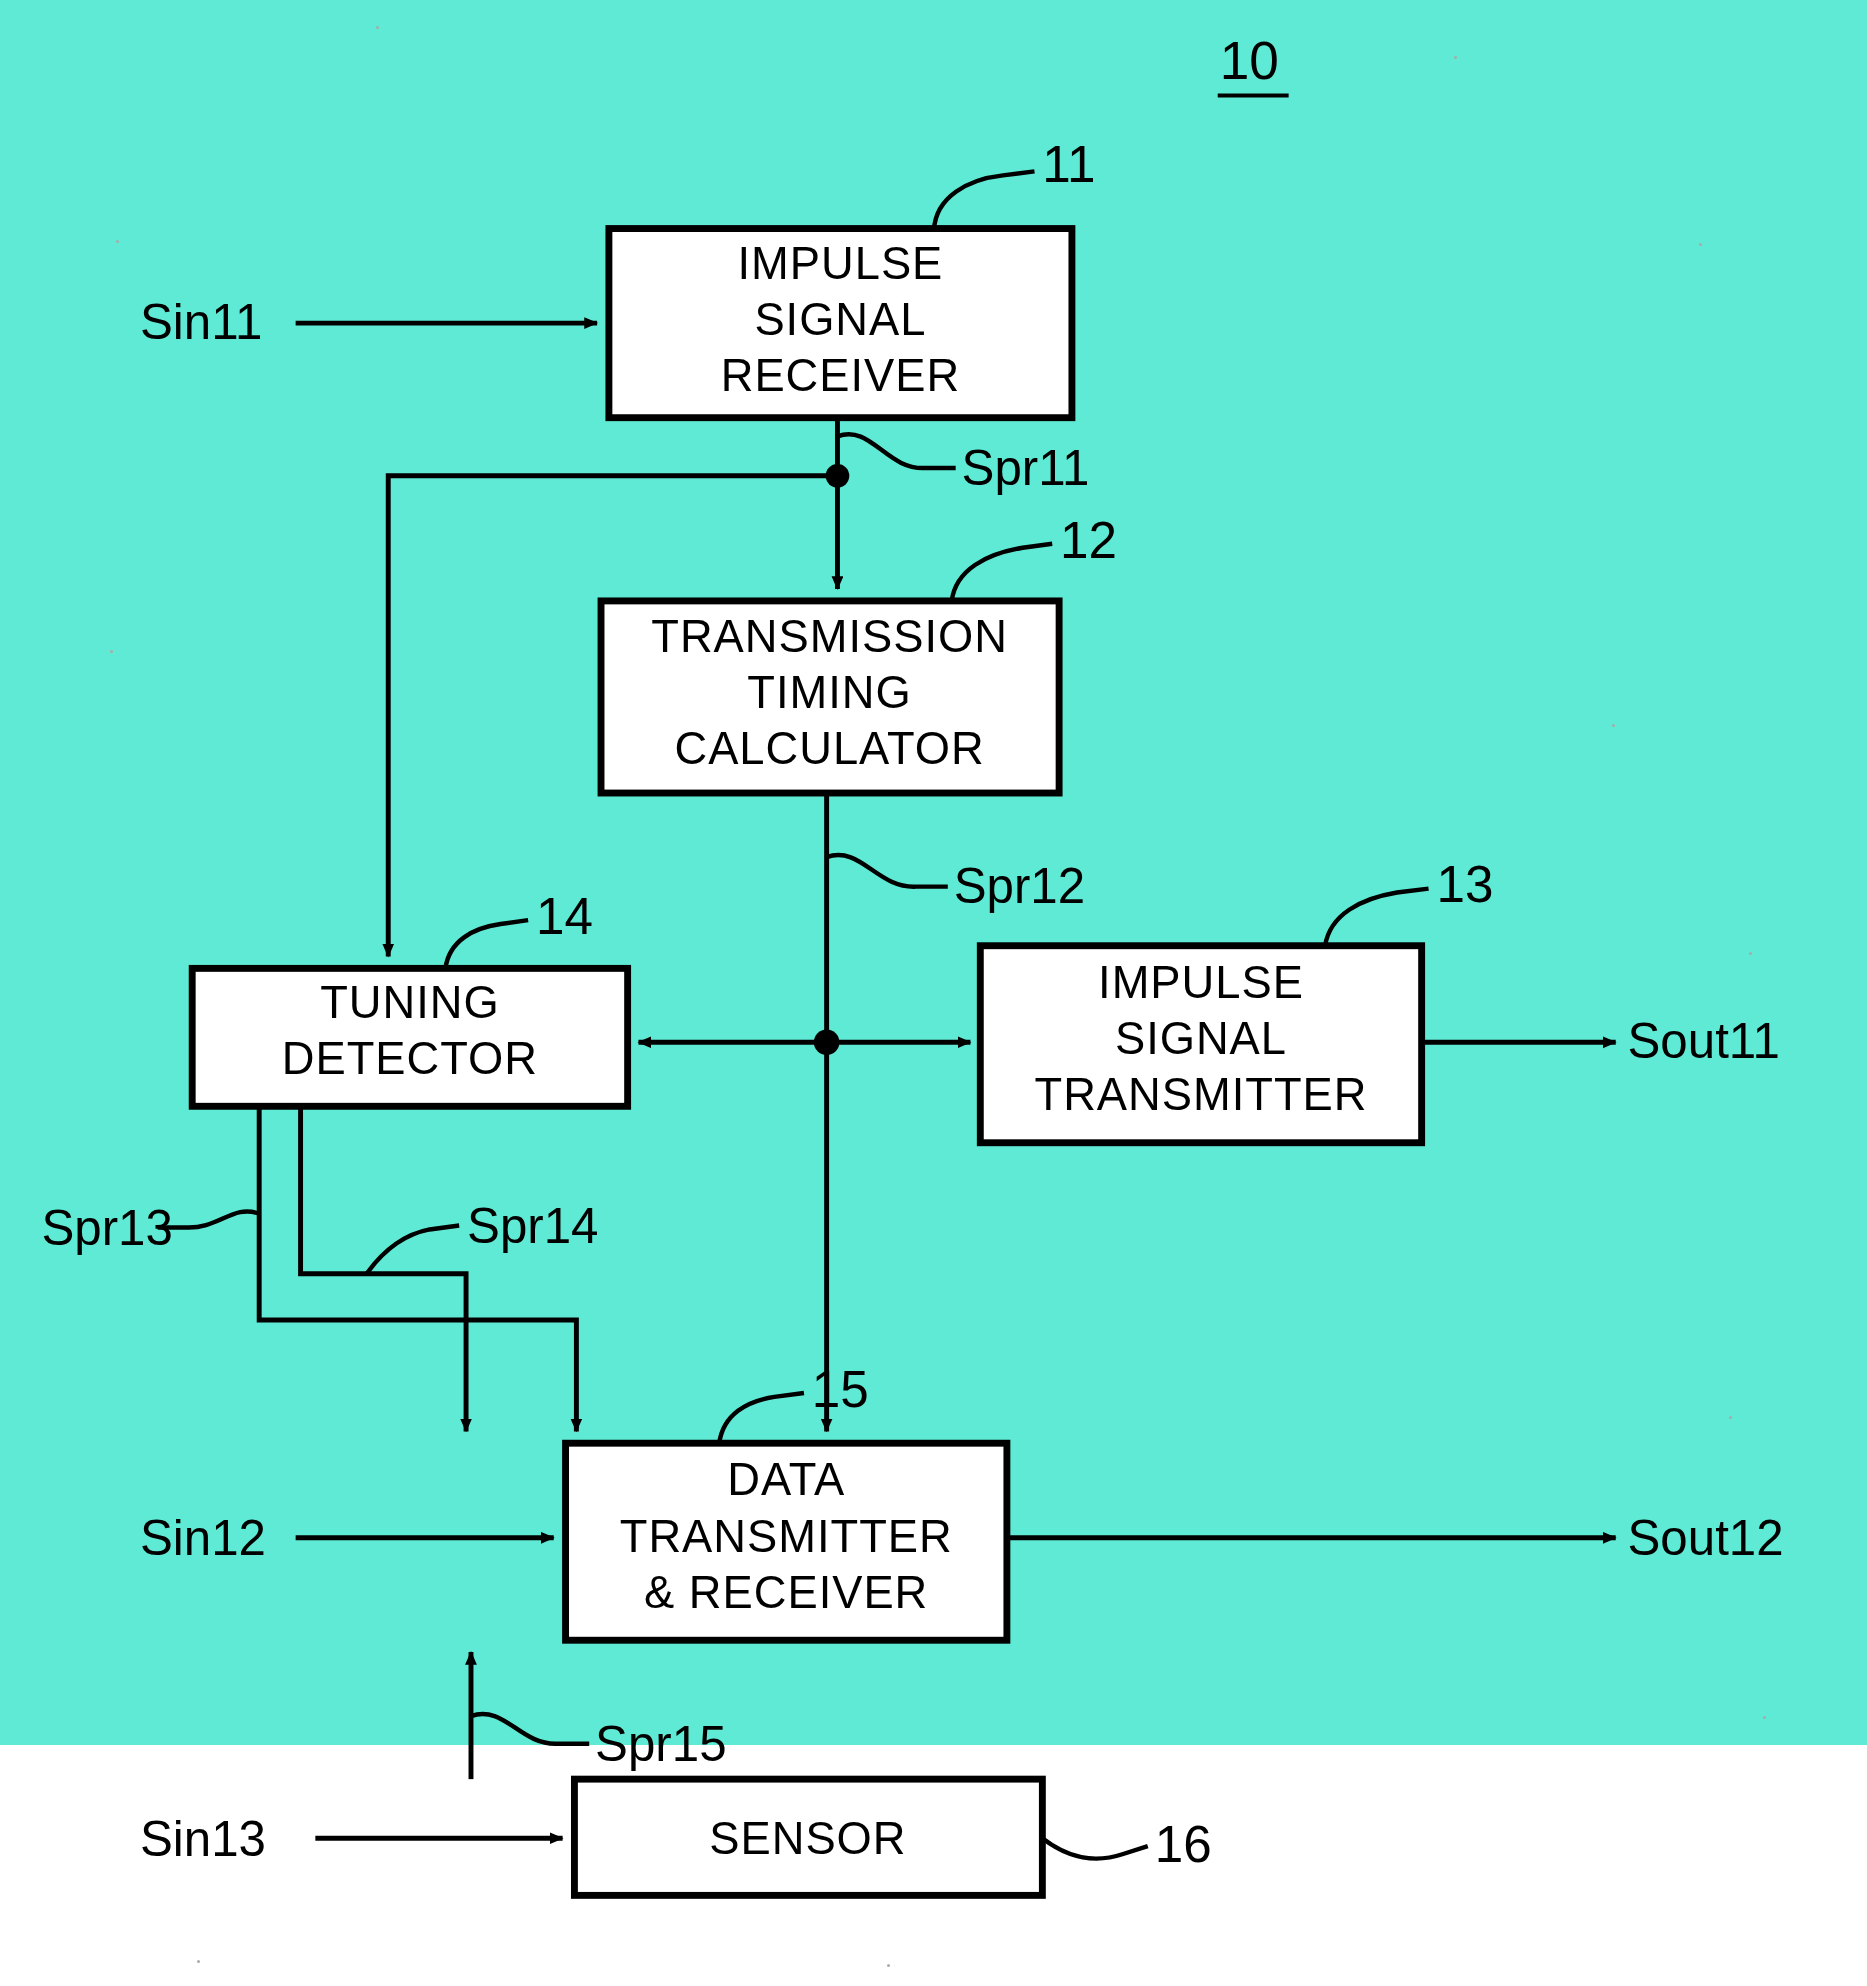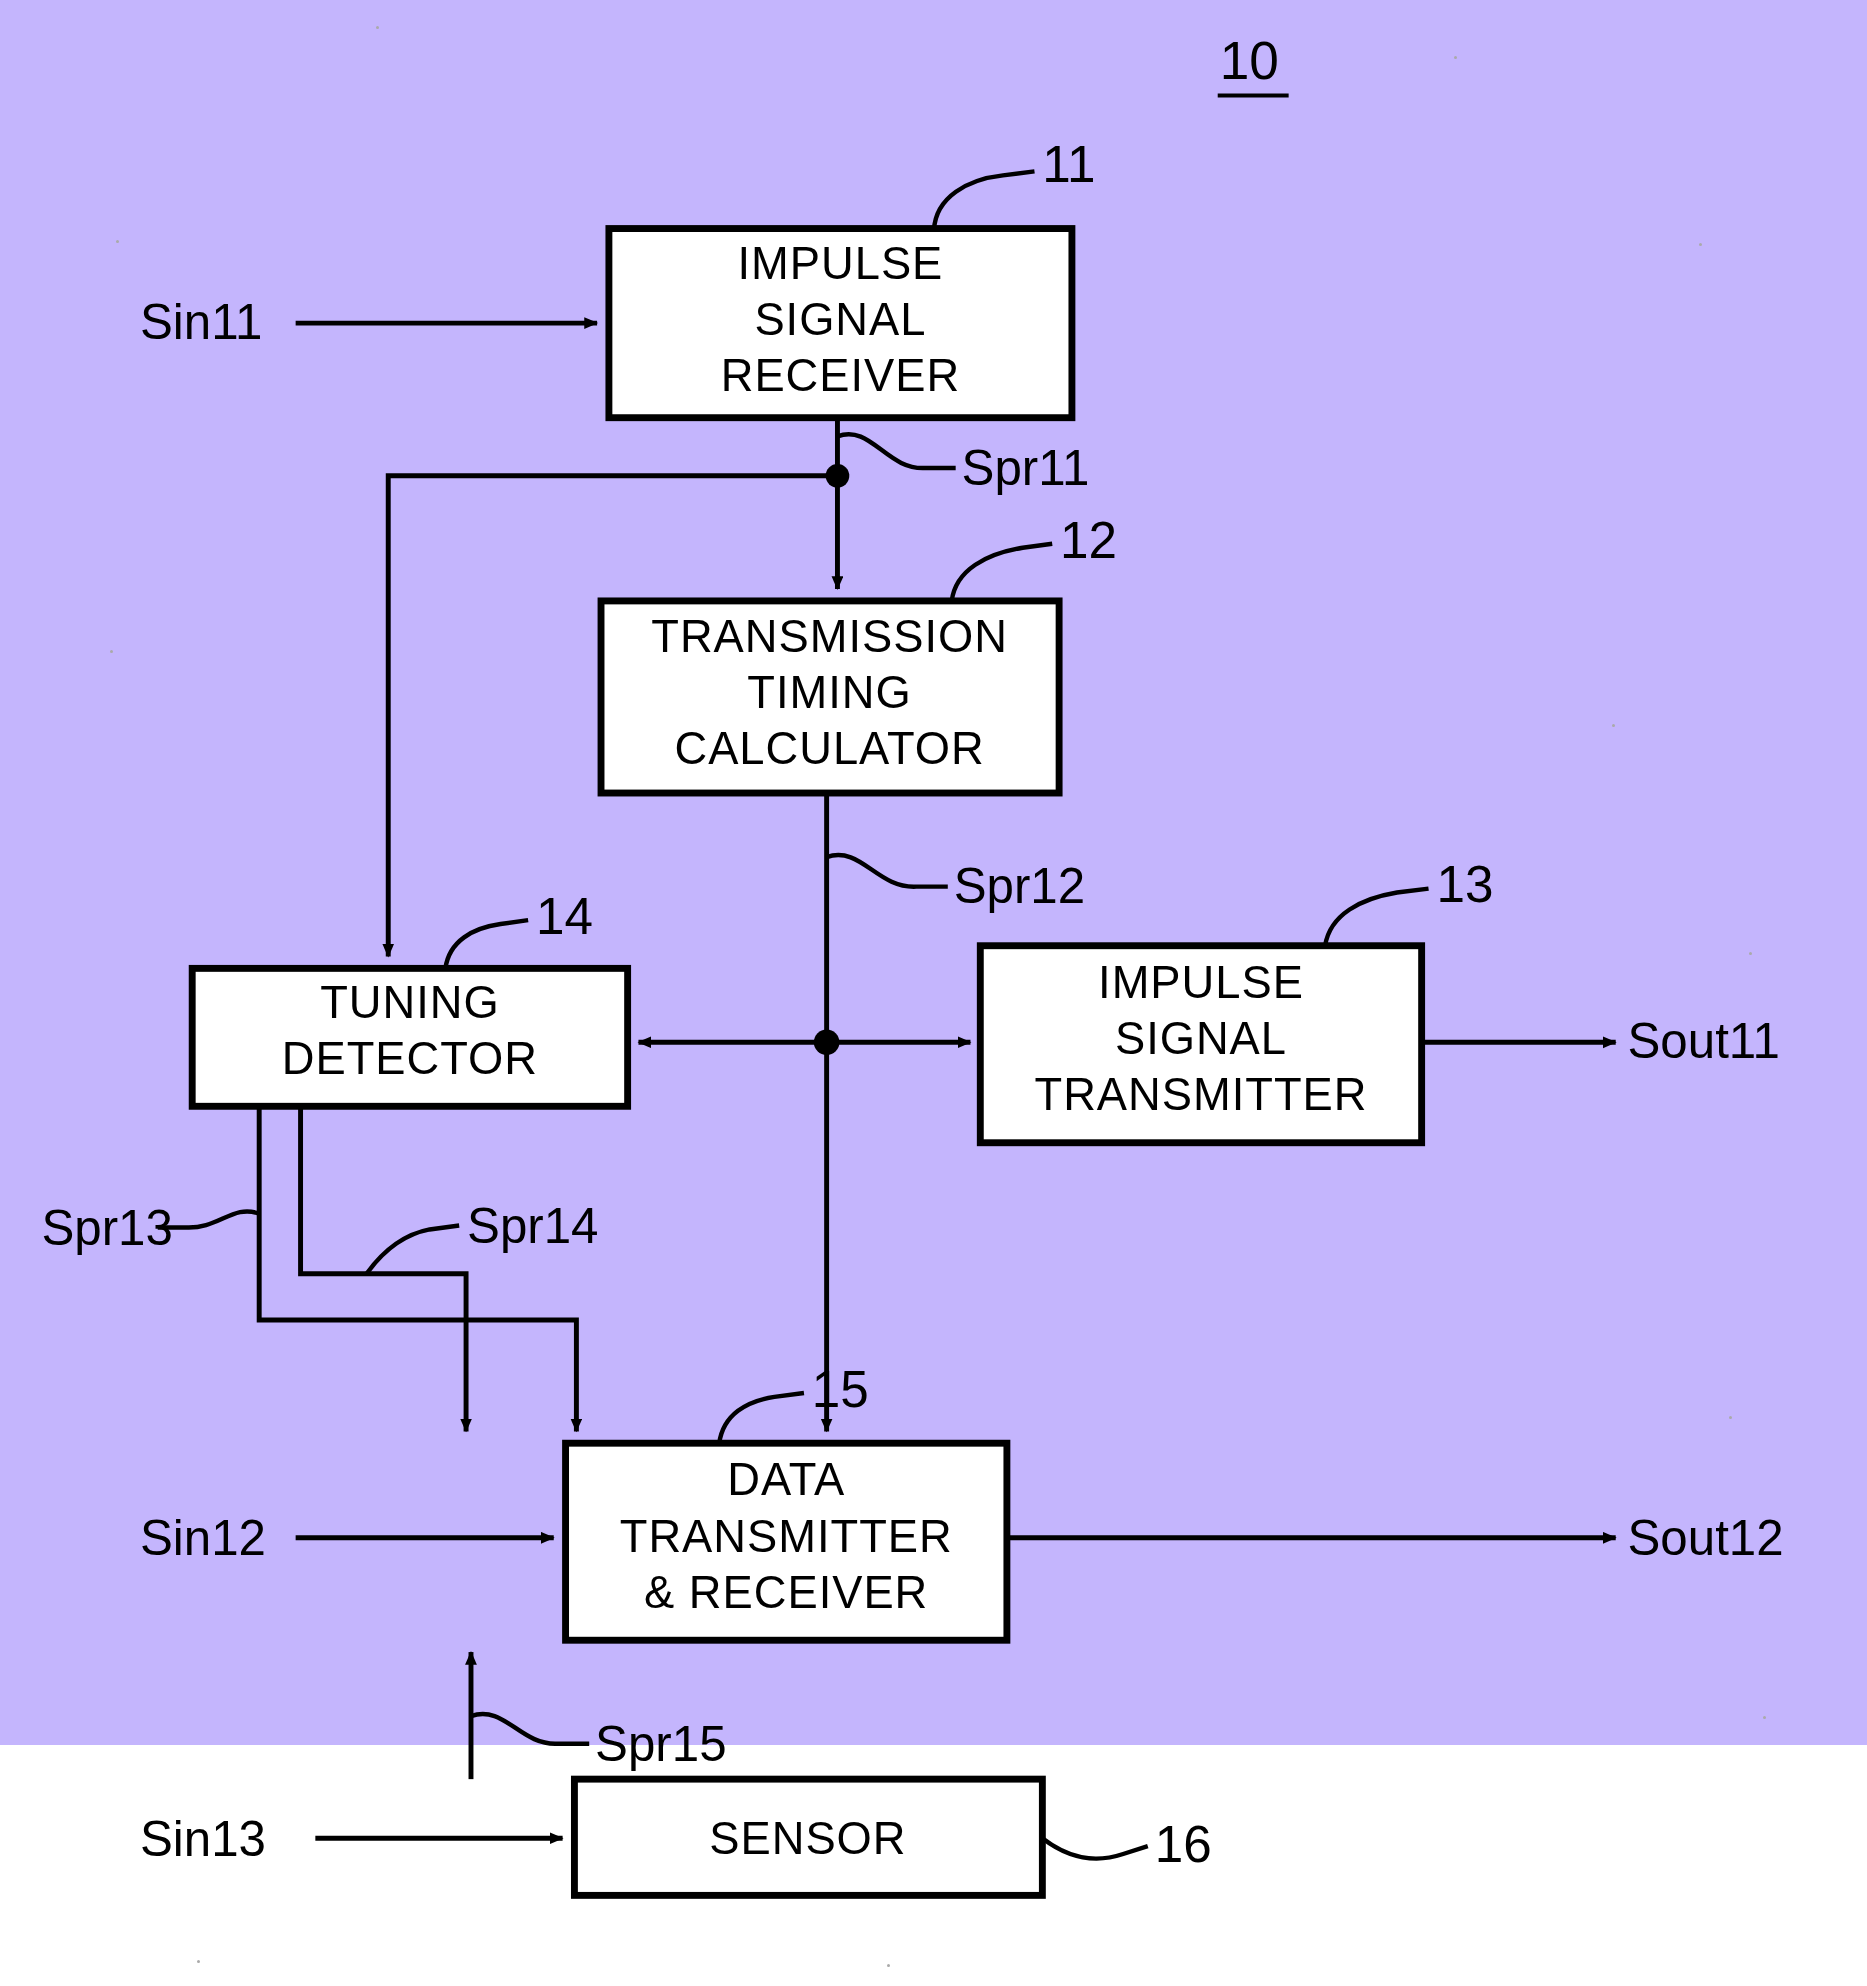--- a/index.html
+++ b/index.html
@@ -1,18 +1,18 @@
 <!DOCTYPE html>
 <html><head>
 <meta charset="utf-8">
 <style>
   html,body{margin:0;padding:0;background:#ffffff;}
   body{width:1868px;height:1987px;overflow:hidden;
        font-family:"Liberation Sans",sans-serif;color:#000;}
-  #stage{position:relative;width:1868px;height:1745px;background:#c4b5fd;}
+  #stage{position:relative;width:1868px;height:1745px;background:#5eead4;}
   svg{position:absolute;left:0;top:0;width:1868px;height:1987px;}
   .blk{fill:#fff;stroke:#000;stroke-width:7;}
   .ln{stroke:#000;stroke-width:5;fill:none;}
   .ln-thin{stroke:#000;stroke-width:4;fill:none;}
   .lead{stroke:#000;stroke-width:4.5;fill:none;}
   .dot{fill:#000;}
   text{font-family:"Liberation Sans",sans-serif;fill:#000;}
   .boxlabel{font-size:46px;text-anchor:middle;letter-spacing:1px;}
   .sig{font-size:50px;}
   .num{font-size:52px;}

